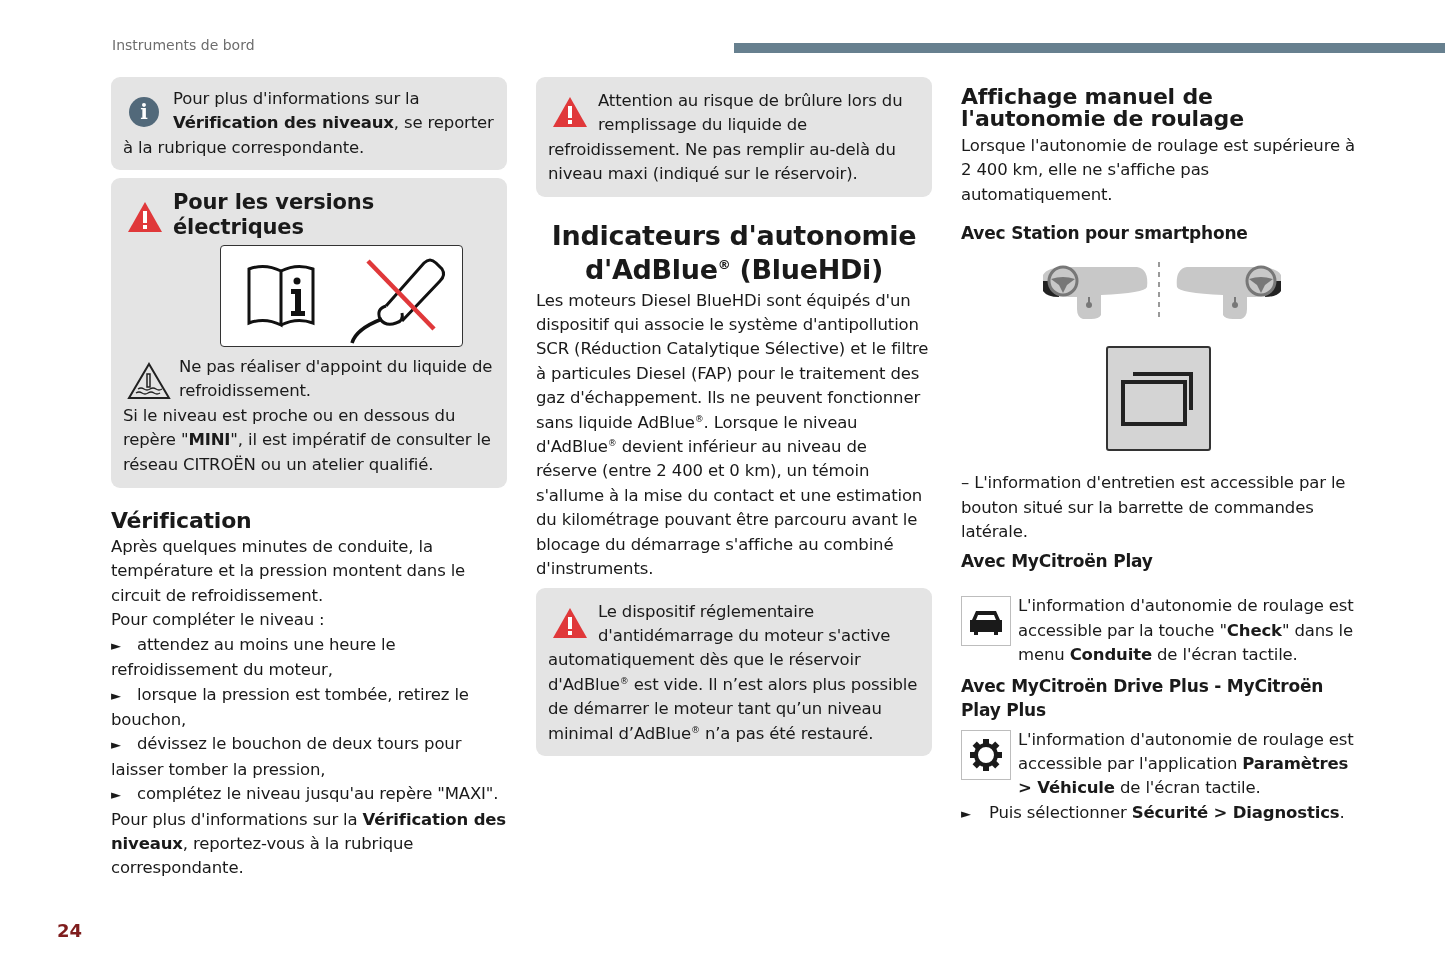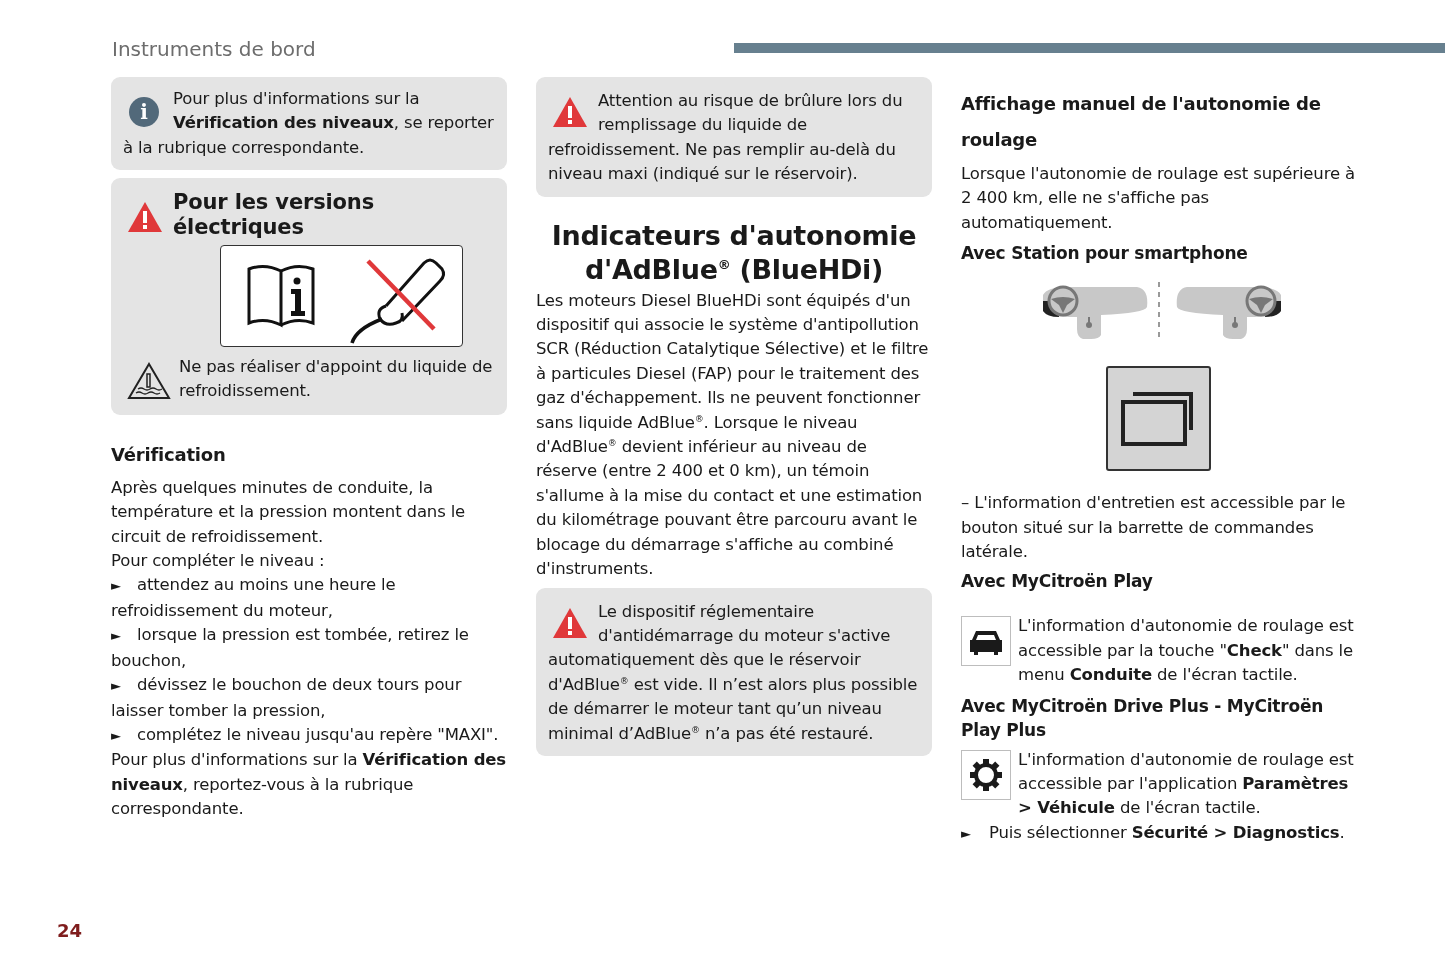--- a/index.html
+++ b/index.html
@@ -1,38 +1,38 @@
 <!DOCTYPE html>
 <html><head>
 <meta charset="utf-8">
 <style>
   * { box-sizing: border-box; margin: 0; padding: 0; }
   html, body { width: 1445px; height: 963px; background: #ffffff; overflow: hidden; }
   body { position: relative; font-family: "DejaVu Sans", sans-serif; color: #1a1a1a; }
 
-  .header-title { position: absolute; left: 112px; top: 37px; font-size: 20px; color: #6d6d6d; }
+  .header-title { position: absolute; left: 112px; top: 37px; font-size: 14px; color: #6d6d6d; }
   .header-bar { position: absolute; left: 734px; top: 43px; width: 711px; height: 10px; background: #67808f; }
   .page-number { position: absolute; left: 57px; top: 920px; font-size: 18px; font-weight: bold; color: #7f1d1d; }
 
   .col { position: absolute; top: 77px; width: 396px; }
   .col1 { left: 111px; }
   .col2 { left: 536px; }
   .col3 { left: 961px; width: 400px; }
 
   .p { font-size: 16.5px; line-height: 24.4px; letter-spacing: -0.15px; }
   .b { font-weight: bold; }
   sup { font-size: 9px; vertical-align: super; line-height: 0; }
 
   .box { background: #e4e4e4; border-radius: 9px; padding: 12px 12px 11px 12px; position: relative; }
   .box .icon-float { float: left; width: 50px; height: 46px; position: relative; }
 
   .warn-tri { position: absolute; left: 4px; top: 12px; }
   .info-circle { position: absolute; left: 6px; top: 10px; width: 30px; height: 30px; border-radius: 50%; background: #52697a; color: #fff; font-weight: bold; font-size: 20px; text-align: center; line-height: 30px; font-family: "DejaVu Serif", serif; }
 
-  .h2 { font-size: 18px; font-weight: bold; line-height: 36px; letter-spacing: -0.2px; }
+  .h2 { font-size: 22px; font-weight: bold; line-height: 22px; letter-spacing: -0.2px; }
   .h1 { font-size: 27px; font-weight: bold; line-height: 34px; letter-spacing: -0.3px; text-align: center; }
   .h3 { font-size: 17px; font-weight: bold; line-height: 24px; letter-spacing: -0.2px; }
 
   .bullet { display: inline-block; width: 26px; font-size: 13px; }
 
   .pict-box { margin: 6px 0 0 97px; width: 243px; height: 102px; background: #fff; border: 1.5px solid #333; border-radius: 4px; position: relative; }
 
   .iconbox { float: left; width: 50px; height: 50px; border: 1px solid #bdbdbd; background: #fff; margin: 2px 7px 0 0; position: relative; }
 </style>
 </head>
@@ -74,20 +74,23 @@
       </svg>
     </div>
     <div style="margin-top:8px;position:relative;">
       <svg width="46" height="40" viewBox="0 0 46 40" style="position:absolute;left:3px;top:6px;">
         <polygon points="23,3 43,37 3,37" fill="none" stroke="#222" stroke-width="2"></polygon>
         <rect x="21" y="13" width="3" height="13" fill="none" stroke="#222" stroke-width="1.5"></rect>
         <path d="M12 28 q3 -2 6 0 t6 0 t6 0 t6 0" fill="none" stroke="#222" stroke-width="1.3"></path>
         <path d="M10 32 q3 -2 6 0 t6 0 t6 0 t6 0" fill="none" stroke="#222" stroke-width="1.3"></path>
       </svg>
       <div class="p" style="padding-left:56px;">Ne pas réaliser d'appoint du liquide de refroidissement.</div>
+      <div class="p">
+        <span>Si le niveau est proche ou en dessous du repère "</span><span class="b">MINI</span><span>", il est impératif de consulter le réseau CITROËN ou un atelier qualifié.</span>
+      </div>
     </div>
   </div>
 
   <div style="margin-top:22px;">
     <div class="h2">Vérification</div>
     <div class="p" style="margin-top:3px;">Après quelques minutes de conduite, la température et la pression montent dans le circuit de refroidissement.</div>
     <div class="p">Pour compléter le niveau :</div>
     <div class="p"><span class="bullet">►</span><span>attendez au moins une heure le refroidissement du moteur,</span></div>
     <div class="p"><span class="bullet">►</span><span>lorsque la pression est tombée, retirez le bouchon,</span></div>
     <div class="p"><span class="bullet">►</span><span>dévissez le bouchon de deux tours pour laisser tomber la pression,</span></div>
@@ -127,21 +130,21 @@
     <div class="icon-float" style="width:50px;height:46px;"></div>
     <div class="p">
       <span>Le dispositif réglementaire d'antidémarrage du moteur s'active automatiquement dès que le réservoir d'AdBlue</span><sup>®</sup><span> est vide. Il n’est alors plus possible de démarrer le moteur tant qu’un niveau minimal d’AdBlue</span><sup>®</sup><span> n’a pas été restauré.</span>
     </div>
   </div>
 </div>
 
 <div class="col col3" style="top:86px;">
   <div class="h2">Affichage manuel de l'autonomie de roulage</div>
   <div class="p" style="margin-top:4px;">Lorsque l'autonomie de roulage est supérieure à 2 400 km, elle ne s'affiche pas automatiquement.</div>
-  <div class="h3" style="margin-top:6px;">Avec Station pour smartphone</div>
+  <div class="h3" style="margin-top:14px;">Avec Station pour smartphone</div>
 
   <div style="position:relative;height:228px;">
     <svg width="250" height="70" viewBox="0 0 250 70" style="position:absolute;left:76px;top:12px;">
       <path d="M6 18 Q10 10 30 10 L100 10 Q112 12 110 30 Q108 36 64 38 L64 58 Q62 62 54 62 L46 62 Q40 60 40 52 L40 40 Q10 40 6 34 Z" fill="#c8c8c8"></path>
       <path d="M6 24 L6 34 Q10 40 22 40 L20 24 Z" fill="#222"></path>
       <circle cx="26" cy="24" r="14" fill="#c8c8c8" stroke="#777" stroke-width="3"></circle>
       <path d="M14 22 Q26 18 38 22 L30 28 L26 36 L22 28 Z" fill="#777"></path>
       <circle cx="52" cy="48" r="3" fill="#777"></circle>
         <rect x="51" y="40" width="2" height="6" fill="#777"></rect>
       <line x1="122" y1="5" x2="122" y2="60" stroke="#999" stroke-width="2" stroke-dasharray="5,5"></line>

